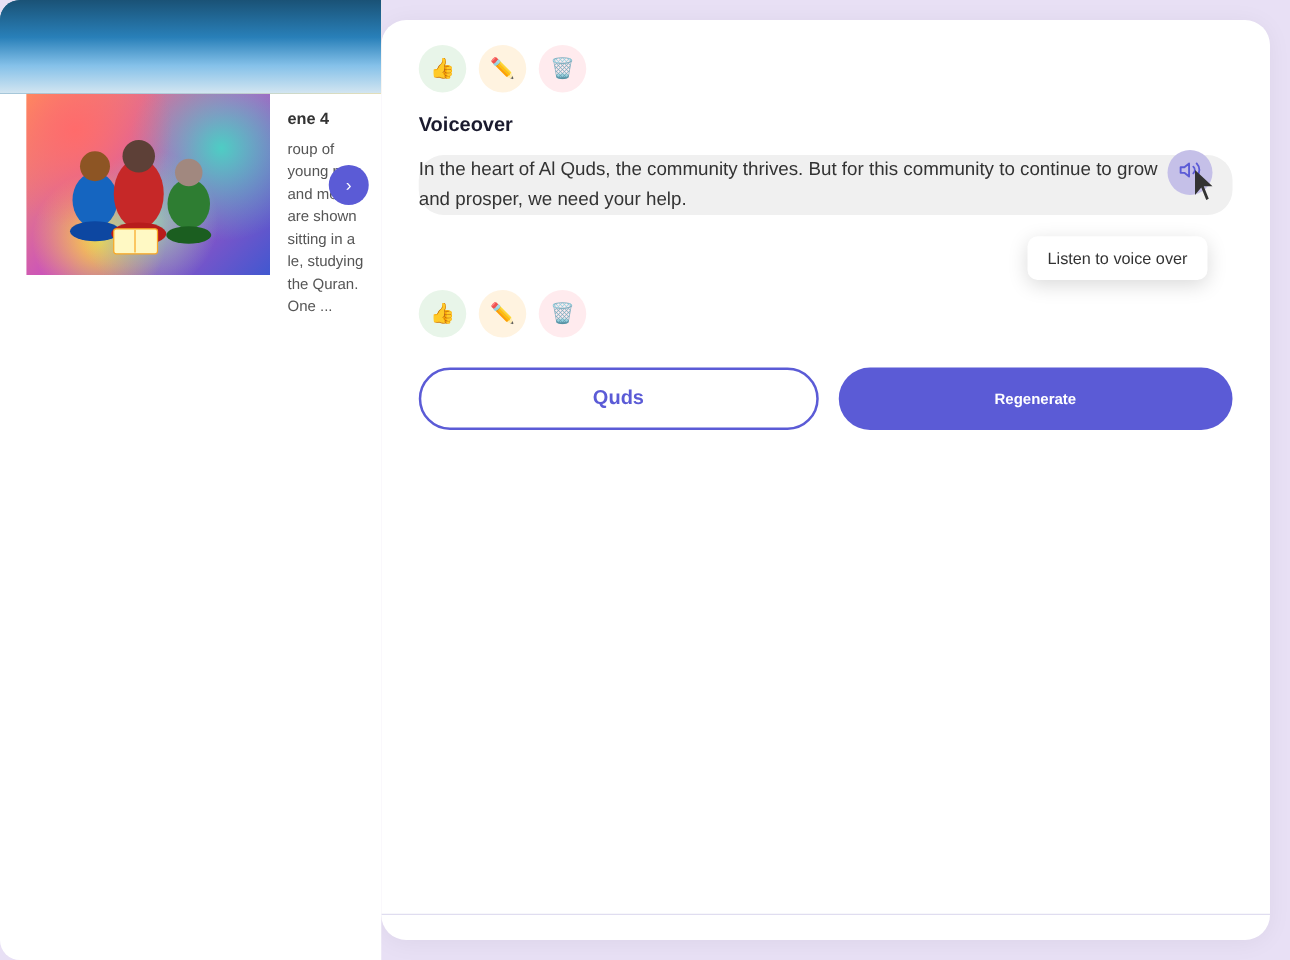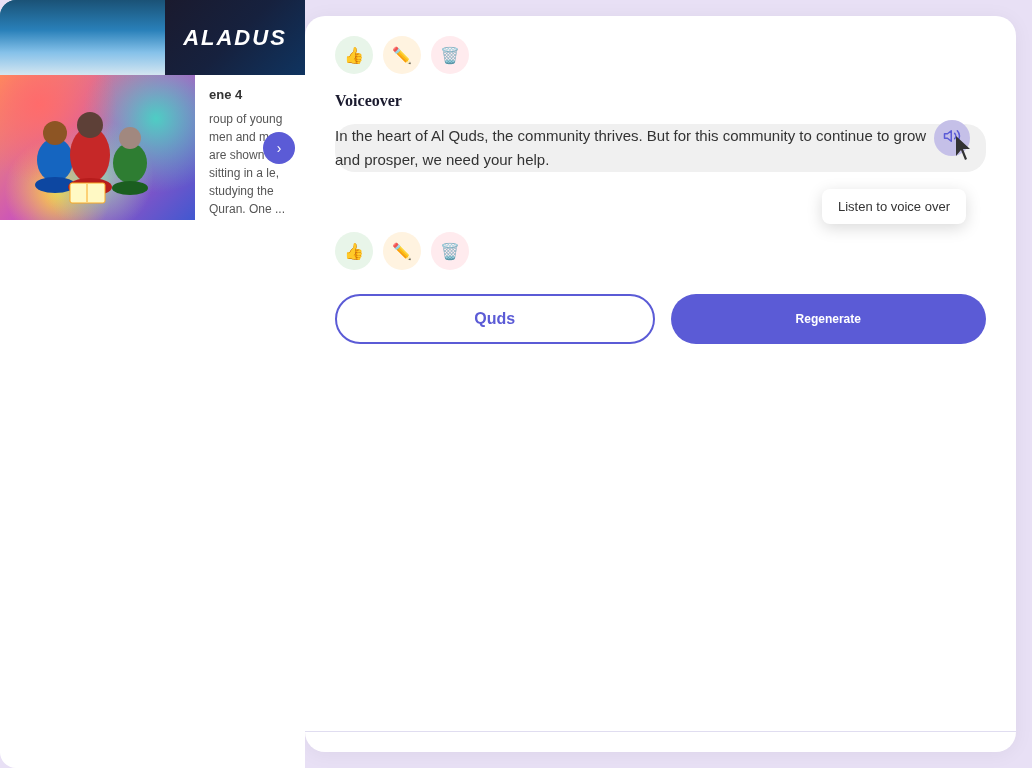--- a/index.html
+++ b/index.html
@@ -101,21 +101,20 @@
     .icon-btn-red {
       background: #ffebee;
     }
 
     
     .voiceover-label {
       font-size: 16px;
       font-weight: 700;
       color: #1a1a2e;
       margin-bottom: 14px;
-      font-family: Liberation Serif, serif;
     }
 
     .voiceover-box {
       background: #f0f0f0;
       border-radius: 20px;
       position: relative;
       margin-bottom: 16px;
     }
 
     .voiceover-text {
@@ -235,20 +234,21 @@
       box-shadow: 0 2px 20px rgba(0,0,0,0.05);
       flex: 1;
       display: flex;
       flex-direction: column;
     }
 
     .scene-card-layout {
       display: flex;
       height: 145px;
       position: relative;
+      padding-left: 21px;
     }
 
     .scene-image-section {
       width: 195px;
       flex-shrink: 0;
       overflow: hidden;
       position: relative;
       background: linear-gradient(135deg, #ff9a56, #ff6b6b, #4ecdc4, #45b7d1, #96ceb4);
     }
 
@@ -302,23 +302,20 @@
   </style>
 </head>
 <body>
 
 <div class="main-container">
 
   <div class="left-panel">
 
     <div class="scene-image-top">
       <div class="city-overlay"></div>
-      <div class="logo-bar">
-        <span class="logo-text">ALADUS</span>
-      </div>
     </div>
 
     <div class="scene-card-layout">
       <div class="scene-image-section">
         <div class="colorful-bg"></div>
 
         <svg style="position:absolute;bottom:0;left:0;right:0;width:100%;height:100%" viewBox="0 0 195 145">
 
           <rect x="0" y="0" width="195" height="145" fill="transparent"></rect>
 

